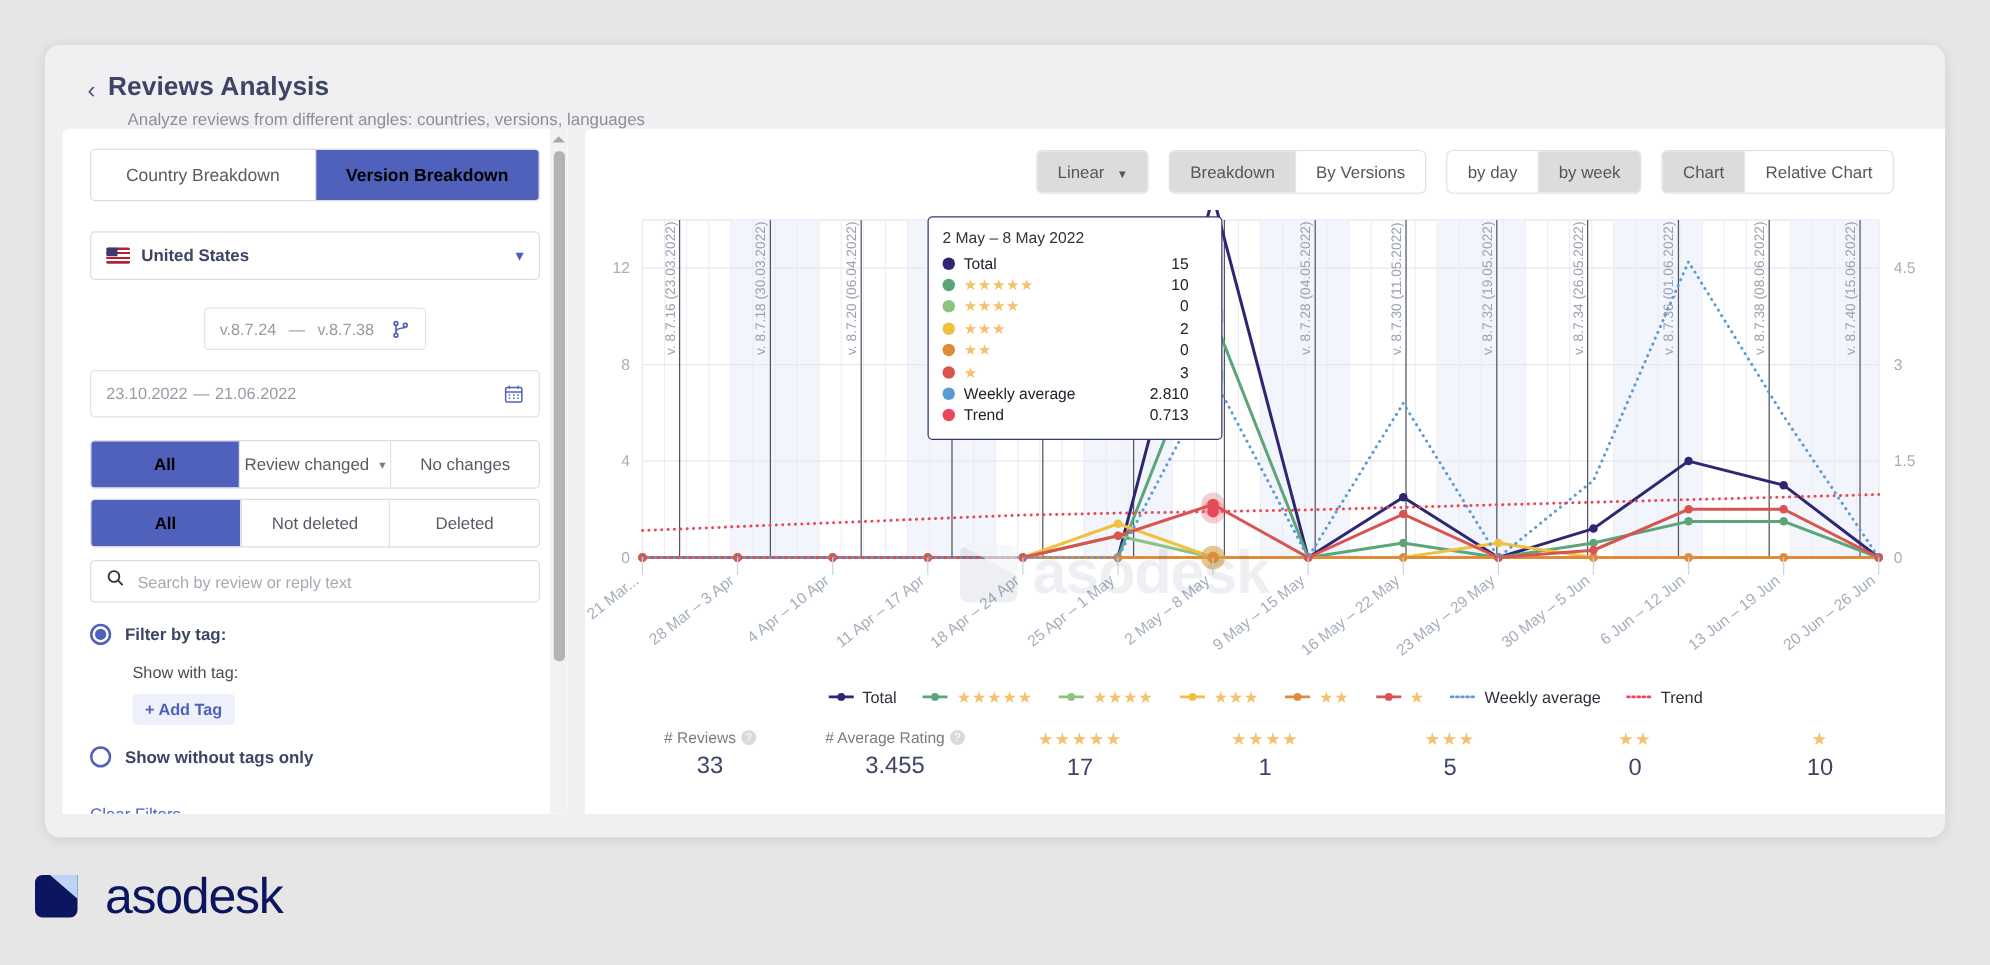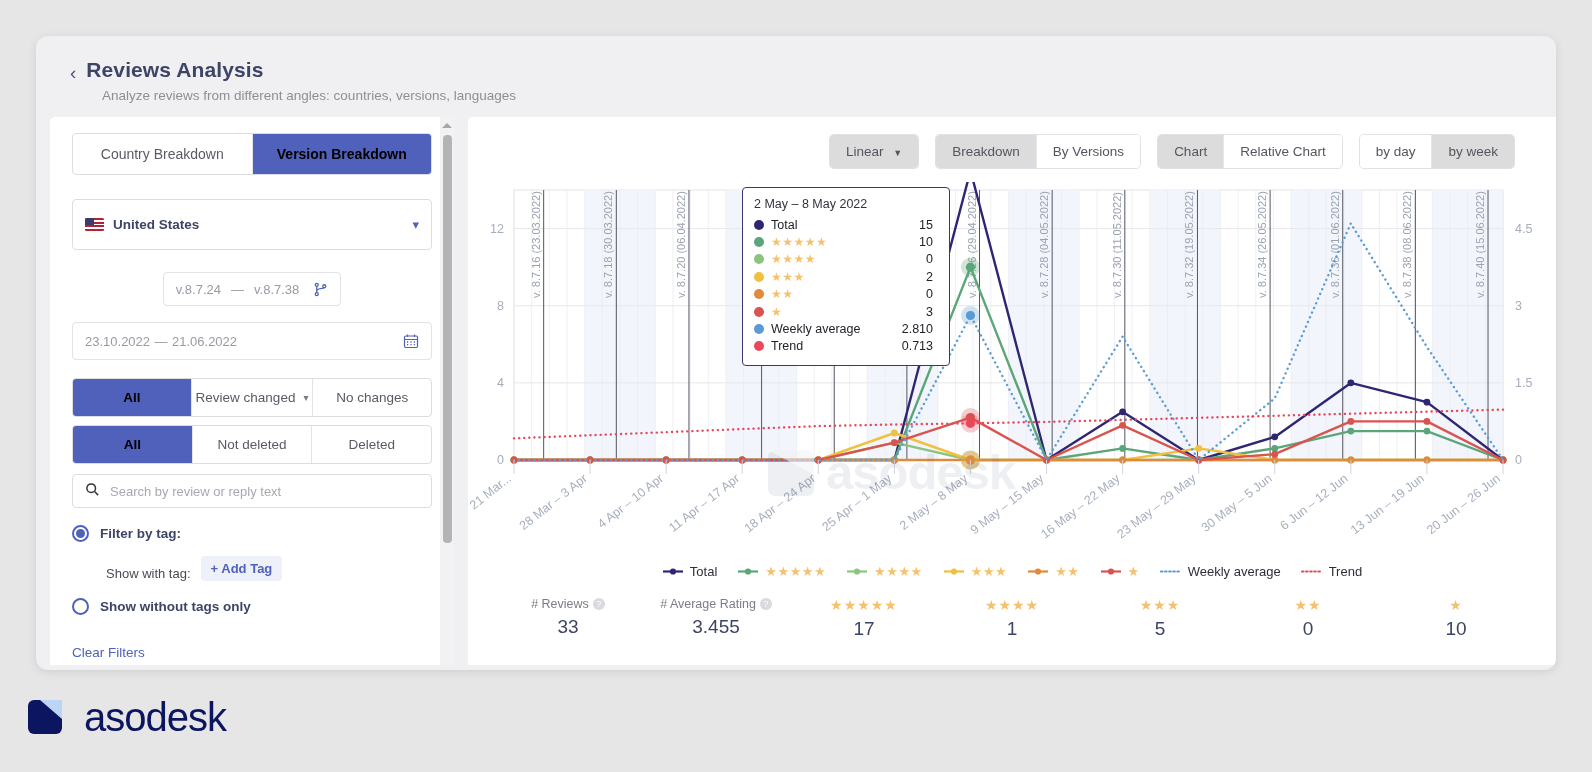--- a/index.html
+++ b/index.html
@@ -22,21 +22,21 @@
   .hdr { padding: 22px 0 0 34px; }
   .hdr-row { display: flex; align-items: flex-start; }
   .back-chevron {
     color: #4a5580; font-size: 19px; line-height: 1;
     margin: 5px 10px 0 0; cursor: pointer; font-weight: 300;
   }
   .page-title { font-size: 21px; font-weight: bold; color: #3d4465; letter-spacing: .1px; }
   .page-sub { font-size: 13.5px; color: #8e8e96; margin: 6px 0 0 32px; }
 
   
-  .body-split { display: flex; margin-top: 14px; padding: 0 0 0 14px; height: 548px; }
+  .body-split { display: flex; padding: 0 0 0 14px; height: 548px; }
 
   
   .left-panel {
     width: 404px; background: #fff;
     border-top-left-radius: 5px;
     position: relative; height: 548px; overflow: hidden;
   }
   .left-inner { padding: 16px 22px 0 22px; }
   .scroll-rail {
     position: absolute; right: 0; top: 0; width: 14px; height: 100%;
@@ -61,21 +61,21 @@
     color: #5a5a66; cursor: pointer; border-right: 1px solid #e2e2e8;
     white-space: nowrap;
   }
   .seg > div:last-child { border-right: none; }
   .seg .active { background: #4f61ba; color: #000000; font-weight: bold; }
 
   .tabs-top > div { padding: 12px 4px; font-size: 14px; }
 
   .country-sel {
     margin-top: 24px; border: 1px solid #dcdce3; border-radius: 4px;
-    height: 51px; display: flex; align-items: center; padding: 0 12px;
+    height: 39px; display: flex; align-items: center; padding: 0 12px;
     cursor: pointer;
   }
   .flag {
     width: 19px; height: 13px; border-radius: 1.5px; margin-right: 9px;
     background:
       linear-gradient(to bottom,
         #b22234 0 14.2%, #fff 14.2% 28.5%, #b22234 28.5% 42.8%,
         #fff 42.8% 57.1%, #b22234 57.1% 71.4%, #fff 71.4% 85.7%, #b22234 85.7%);
     position: relative; overflow: hidden; flex: none;
   }
@@ -122,21 +122,21 @@
   .radio-row { display: flex; align-items: center; gap: 11px; margin-top: 17px; cursor: pointer; }
   .radio {
     width: 17px; height: 17px; border-radius: 50%;
     border: 2.5px solid #4f61ba; flex: none; position: relative; background: #fff;
   }
   .radio.on::after {
     content: ""; position: absolute; inset: 2px; border-radius: 50%; background: #4f61ba;
   }
   .radio-lbl { font-size: 13.5px; color: #3d4465; font-weight: bold; }
 
-  .tag-row { display: flex; align-items: flex-end; gap: 10px; margin: 14px 0 0 34px; }
+  .tag-row { display: flex; align-items: flex-start; gap: 10px; margin: 14px 0 0 34px; flex-direction: column; }
   .tag-lbl { font-size: 13px; color: #4a4a55; }
   .add-tag {
     background: #eef0fa; color: #4f61ba; font-size: 13px; font-weight: bold;
     padding: 5px 10px; border-radius: 4px; cursor: pointer;
   }
   .clear-filters {
     font-size: 13.5px; color: #4f61ba; margin-top: 30px; cursor: pointer;
   }
 
   
@@ -171,23 +171,23 @@
     border-radius: 7px; background: rgba(61,68,101,0.085);
     pointer-events: none;
   }
   .wm-sq::after {
     content: ""; position: absolute; right: 0; top: 0;
     border-left: 46px solid transparent; border-top: 25px solid rgba(255,255,255,0.55);
   }
 
   
   .tooltip {
-    position: absolute; left: 274px; top: 5px; width: 208px;
+    position: absolute; left: 274px; top: 5px; width: 236px;
     background: #fff; border: 1.5px solid #3d3474; border-radius: 4px;
-    padding: 9px 16px 10px 11px; z-index: 9;
+    padding: 9px 26px 10px 11px; z-index: 9;
     font-size: 12.5px; color: #22222c;
   }
   .tt-title { font-size: 12.5px; color: #33333d; margin-bottom: 5px; }
   .tt-row { display: flex; align-items: center; height: 17.4px; }
   .tt-dot { width: 10px; height: 10px; border-radius: 50%; margin-right: 7px; flex: none; }
   .tt-name { flex: 1; font-size: 12.5px; }
   .tt-stars { color: #f5c16c; letter-spacing: .5px; font-size: 12px; }
   .tt-val { font-variant-numeric: tabular-nums; font-size: 12.5px; }
 
   
@@ -336,26 +336,26 @@
           <div class="on">
             <span>Linear</span>
             <span class="caret-dn">▼</span>
           </div>
         </div>
         <div class="btn-group">
           <div class="on">Breakdown</div>
           <div>By Versions</div>
         </div>
         <div class="btn-group">
+          <div>by day</div>
+          <div class="on">by week</div>
+        </div>
+        <div class="btn-group">
           <div class="on">Chart</div>
           <div>Relative Chart</div>
-        </div>
-        <div class="btn-group">
-          <div>by day</div>
-          <div class="on">by week</div>
         </div>
       </div>
 
       <div class="chart-zone">
         <div class="wm-sq"></div>
         <div class="watermark">asodesk</div>
         <svg class="chart-svg" id="chart-svg" width="1100" height="380">
             <rect x="46" y="8" width="989" height="270" fill="#fff" stroke="#e4e4ea" stroke-width="1"></rect>
             <rect x="116.64285714285714" y="8" width="70.64285714285714" height="270" fill="#f2f5fb"></rect>
             <rect x="257.92857142857144" y="8" width="70.64285714285714" height="270" fill="#f2f5fb"></rect>

